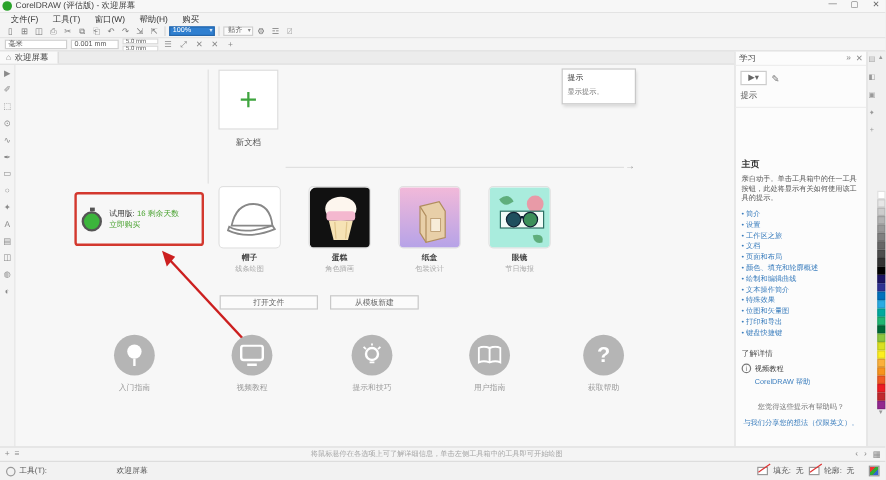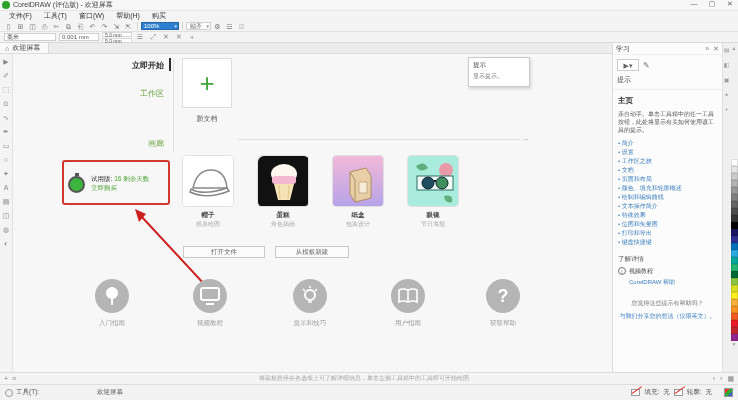--- a/index.html
+++ b/index.html
@@ -113,21 +113,21 @@
     background:#fcfcfc; border-left:1px solid #dcdcdc; }
   #docker-head { height:12px; display:flex; align-items:center; padding:0 3px; border-bottom:1px solid #eee; }
   #docker-title { font-size:7px; color:#444; flex:1; }
   .dk-btn { font-size:7px; color:#888; margin-left:4px; }
   #docker-tools { display:flex; gap:4px; padding:4px 4px 2px; align-items:center; }
   #docker-tools .box { width:22px; height:12px; border:1px solid #ccc; background:#fff;
     font-size:7px; color:#666; text-align:center; line-height:11px; }
   #docker-tools .pen { font-size:8px; color:#777; }
   #docker-hintlbl { font-size:7px; color:#555; padding:2px 4px 4px; border-bottom:1px solid #eee; }
   #docker-body { padding:6px 5px 0; }
-  #home-header { font-size:7.5px; font-weight:bold; color:#333; margin-bottom:4px; }
+  #home-header { font-size:7.5px; font-weight:bold; color:#333; margin-bottom:4px;margin-top:36px; }
   #home-intro { font-size:6px; color:#555; line-height:8px; margin-bottom:5px; }
   .hint-link { font-size:6px; color:#3a7dbd; line-height:9px; }
   #more-header { font-size:6.5px; color:#555; margin:8px 0 3px; }
   #video-row { display:flex; gap:3px; align-items:flex-start; }
   #info-icon { width:8px; height:8px; border:1px solid #777; border-radius:50%; font-size:6px;
     color:#777; text-align:center; line-height:8px; flex:none; }
   #video-label { font-size:6px; color:#444; }
   #video-link { font-size:6px; color:#3a7dbd; margin:2px 0 0 11px; }
   #feedback-q { font-size:6px; color:#777; text-align:center; margin-top:12px; }
   #feedback-link { font-size:6px; color:#3a7dbd; text-align:center; margin-top:4px; }
@@ -242,27 +242,20 @@
       <div class="tool">✦</div>
       <div class="tool">A</div>
       <div class="tool">▤</div>
       <div class="tool">◫</div>
       <div class="tool">◍</div>
       <div class="tool">◐</div>
     </div>
 
   <div id="main">
 
-    <div id="welcome-nav">
-      <div class="nav-item active">立即开始</div>
-      <div class="nav-item">工作区</div>
-      <div class="nav-gap"></div>
-      <div class="nav-item">画廊</div>
-      <div class="nav-item">更新</div>
-    </div>
     <div id="nav-divider"></div>
 
     <div id="trial-box">
       <div id="stopwatch">
         <div class="btn"></div>
           <div class="body"></div>
       </div>
       <div id="trial-text">
         <div>
           <span class="prefix">试用版:</span>

